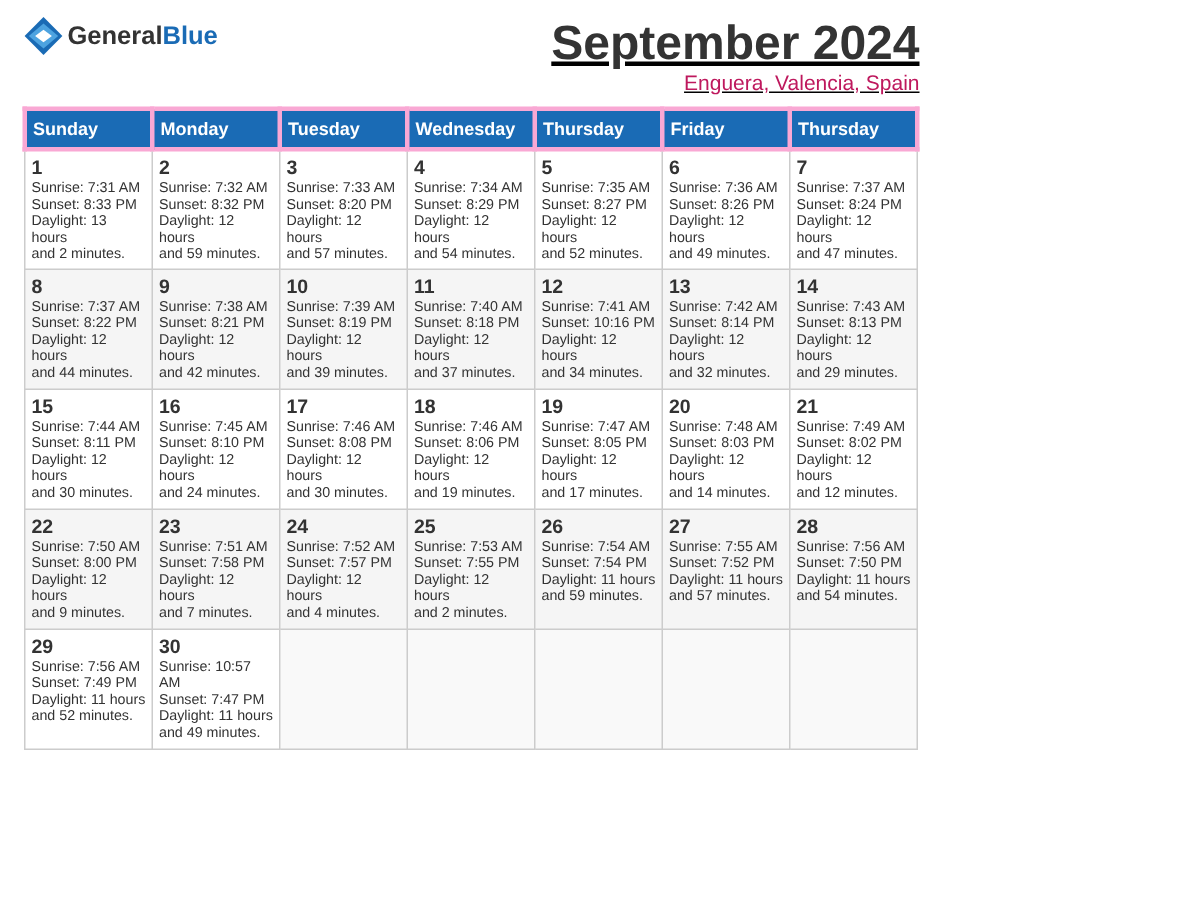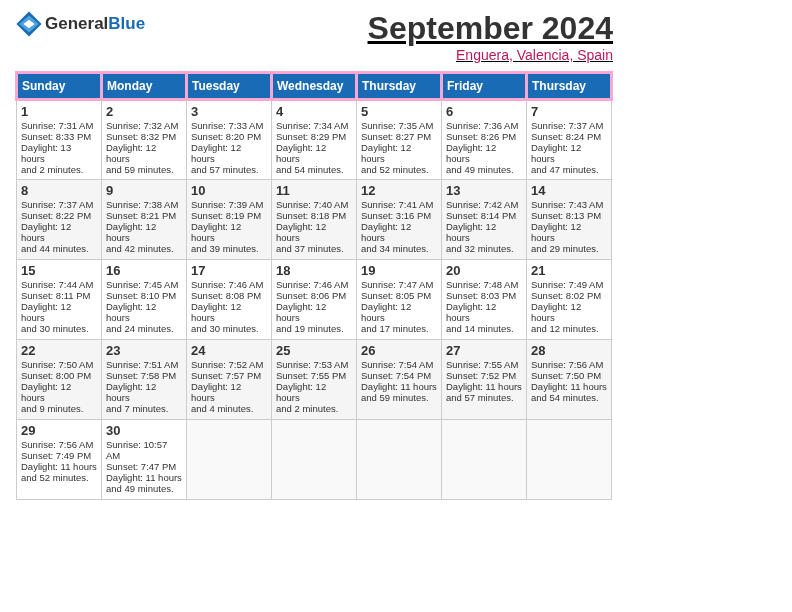--- a/index.html
+++ b/index.html
@@ -187,21 +187,21 @@
           <td>
             <span class="day-num">11</span>
             <div>Sunrise: 7:40 AM</div>
             <div>Sunset: 8:18 PM</div>
             <div>Daylight: 12 hours</div>
             <div>and 37 minutes.</div>
           </td>
           <td>
             <span class="day-num">12</span>
             <div>Sunrise: 7:41 AM</div>
-            <div>Sunset: 3:16 PM</div>
+            <div>Sunset: 10:16 PM</div>
             <div>Daylight: 12 hours</div>
             <div>and 34 minutes.</div>
           </td>
           <td>
             <span class="day-num">13</span>
             <div>Sunrise: 7:42 AM</div>
             <div>Sunset: 8:14 PM</div>
             <div>Daylight: 12 hours</div>
             <div>and 32 minutes.</div>
           </td>

